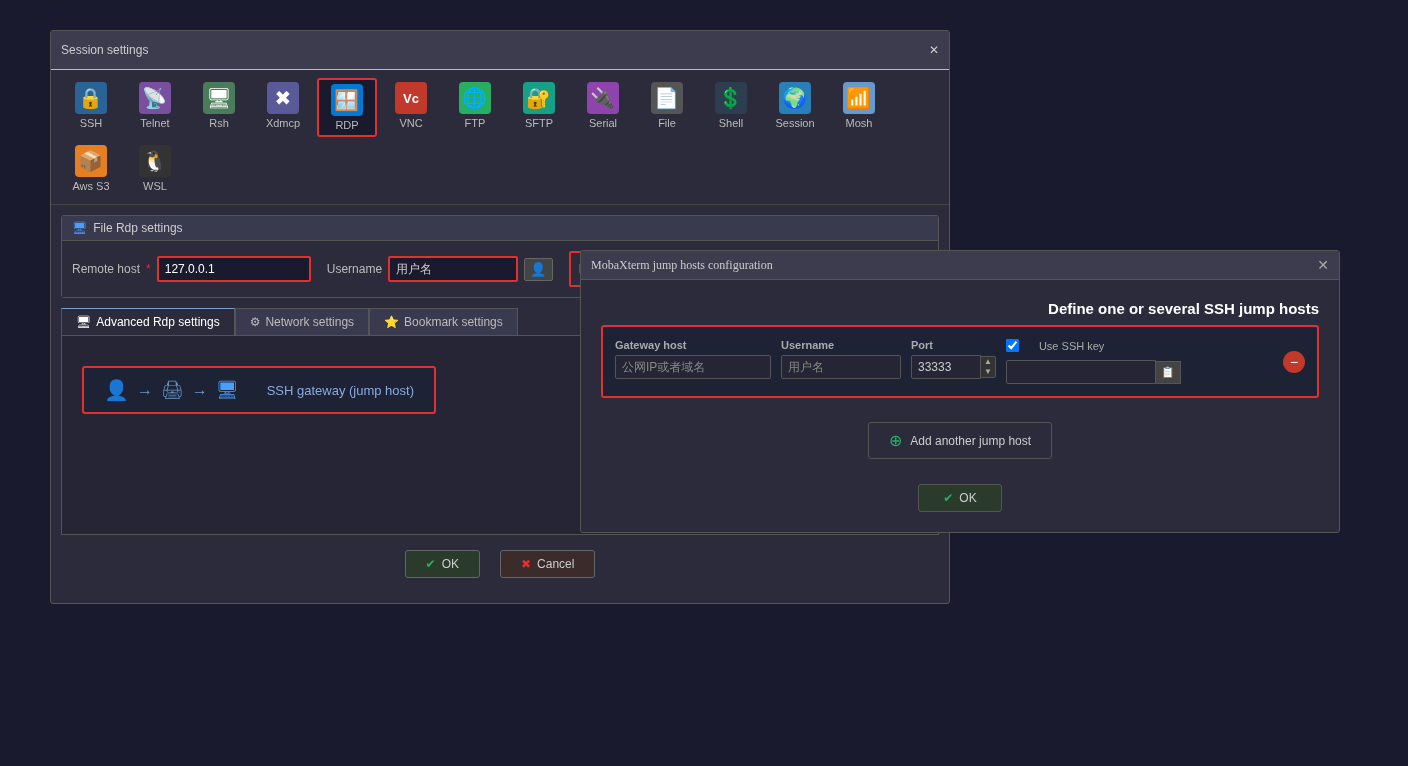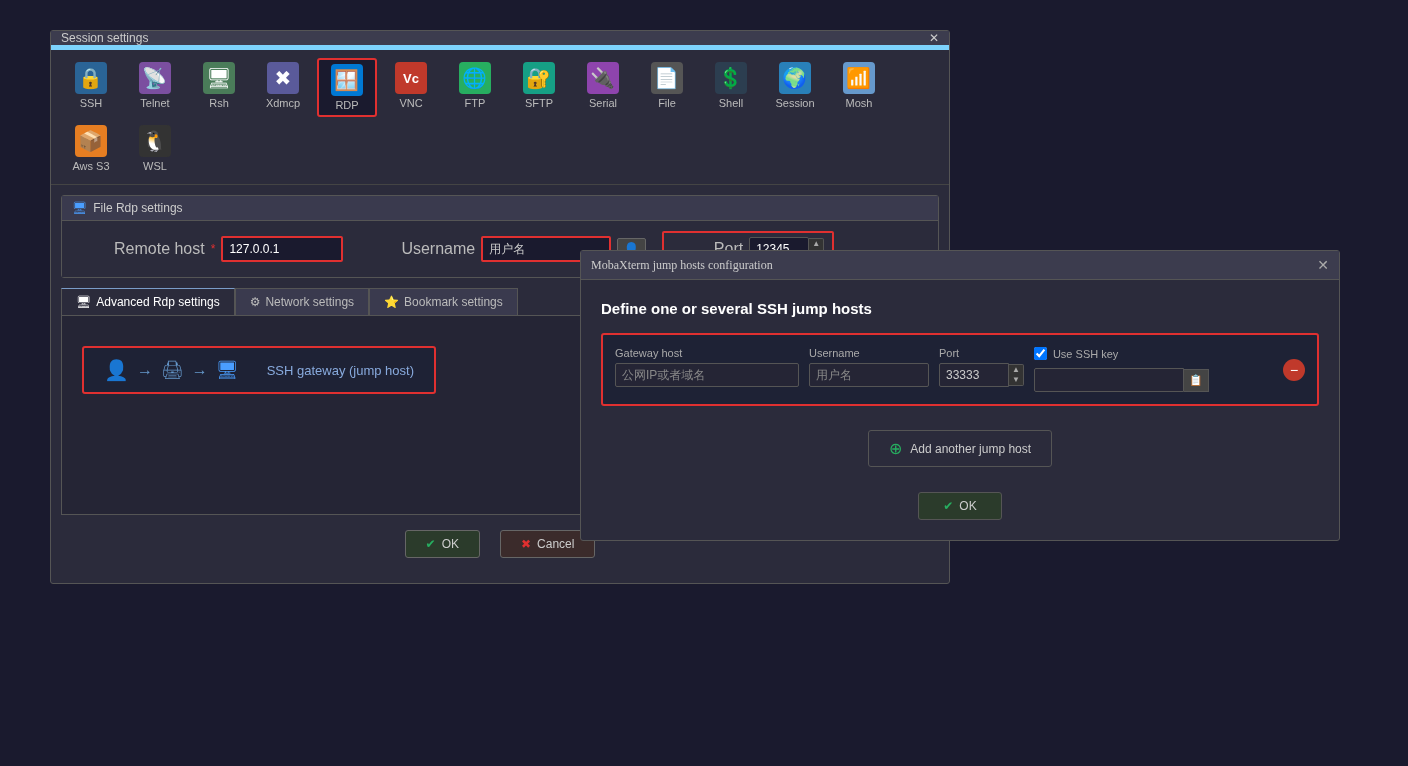--- a/index.html
+++ b/index.html
@@ -19,25 +19,25 @@
       top: 30px;
       left: 50px;
       width: 900px;
       background: #2b2b3b;
       border: 1px solid #555;
       border-radius: 3px;
     }
 
     .window-titlebar {
       background: #3c3c4e;
-      padding: 0 10px;
+      padding: 12px 10px;
       display: flex;
       justify-content: space-between;
       align-items: center;
-      border-bottom: 5px solid #7dd3fc;
+      border-bottom: 1px solid #7dd3fc;
     }
 
     .window-titlebar span {
       color: #ccc;
       font-size: 12px;
     }
 
     .close-btn {
       cursor: pointer;
       color: #aaa;
@@ -134,35 +134,34 @@
     }
 
     .form-group {
       display: flex;
       align-items: center;
       gap: 6px;
     }
 
     .form-label {
       color: #bbb;
-      font-size: 16px;
+      font-size: 12px;
       white-space: nowrap;
-      margin-left: 42px;
     }
 
     .form-input {
       background: #1a1a2e;
       border: 1px solid #666;
       color: #fff;
       padding: 4px 6px;
       font-size: 12px;
       border-radius: 2px;
     }
 
-    .input-remote-host { width: 122px; }
+    .input-remote-host { width: 154px; }
     .input-username { width: 130px; }
     .input-port { width: 60px; }
 
     .user-icon-btn {
       background: #444;
       border: 1px solid #666;
       border-radius: 2px;
       cursor: pointer;
       padding: 3px 5px;
       color: #aaa;
@@ -284,23 +283,23 @@
       font-family: Liberation Serif, serif;
     }
 
     .popup-body {
       padding: 20px;
     }
 
     .popup-main-title {
       font-size: 15px;
       color: #fff;
-      text-align: left;
+      text-align: right;
       font-weight: bold;
-      margin-bottom: 16px;
+      margin-bottom: 8px;
     }
 
     .popup-subtitle {
       font-size: 11px;
       color: #aaa;
       text-align: center;
       margin-bottom: 20px;
     }
 
     .jump-host-entry {
@@ -323,40 +322,41 @@
 
     .field-group {
       display: flex;
       flex-direction: column;
       gap: 4px;
     }
 
     .field-label {
       font-size: 11px;
       color: #aaa;
+      font-weight: bold;
     }
 
     .field-input {
       background: #252535;
       border: 1px solid #555;
       color: #ccc;
       padding: 4px 6px;
       font-size: 12px;
       border-radius: 2px;
     }
 
-    .field-input.gateway { width: 184px; }
+    .field-input.gateway { width: 156px; }
     .field-input.username { width: 120px; }
     .field-input.port { width: 70px; }
     .field-input.sshkey { width: 150px; }
 
     .checkbox-label {
       display: flex;
       align-items: center;
-      gap: 6px;
+      gap: 20px;
       font-size: 11px;
       color: #aaa;
       margin-bottom: 4px;
     }
 
     .delete-btn {
       background: #c0392b;
       border: none;
       color: white;
       border-radius: 50%;

